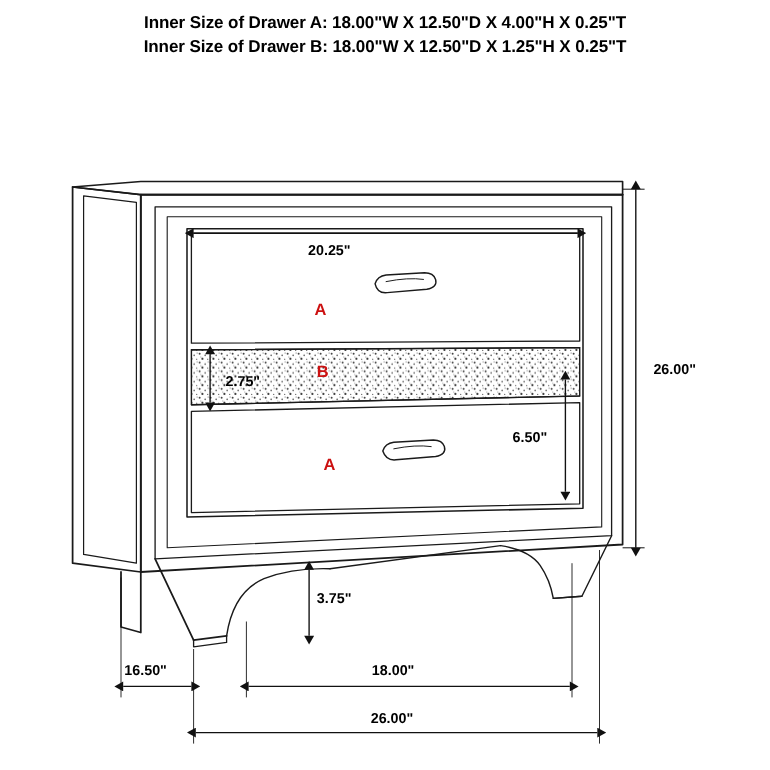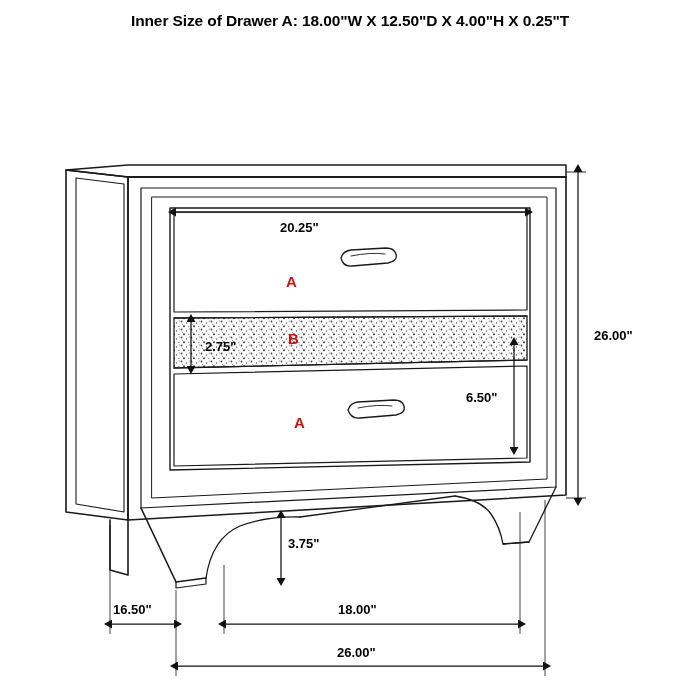--- a/index.html
+++ b/index.html
@@ -56,20 +56,21 @@
     color: #cc1111;
     white-space: nowrap;
   }
 </style>
 </head>
 <body>
 
 <div id="stage">
 
   <div class="hdr" id="hdr1">Inner Size of Drawer A: 18.00"W X 12.50"D X 4.00"H X 0.25"T</div>
+  <div class="hdr" id="hdr2">Inner Size of Drawer B: 18.00"W X 12.50"D X 1.25"H X 0.25"T</div>
 
   <svg id="diagram" viewBox="0 0 700 700">
     <defs>
       <pattern id="speck" width="10" height="8" patternUnits="userSpaceOnUse">
         <rect width="10" height="8" fill="#ffffff"></rect>
         <circle cx="1.5" cy="1.5" r="0.9" fill="#444"></circle>
         <circle cx="6.5" cy="3.0" r="0.7" fill="#555"></circle>
         <circle cx="4.0" cy="6.2" r="1.0" fill="#3a3a3a"></circle>
         <circle cx="8.8" cy="6.6" r="0.6" fill="#666"></circle>
         <circle cx="2.6" cy="4.4" r="0.5" fill="#777"></circle>

